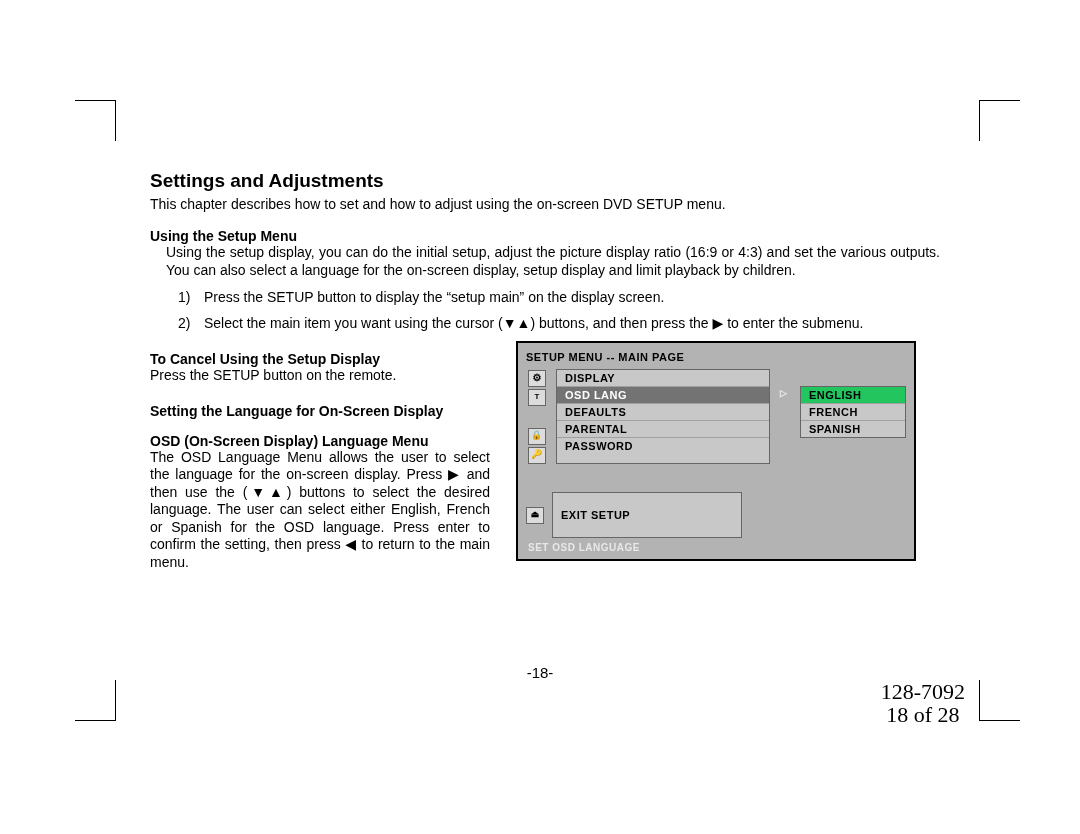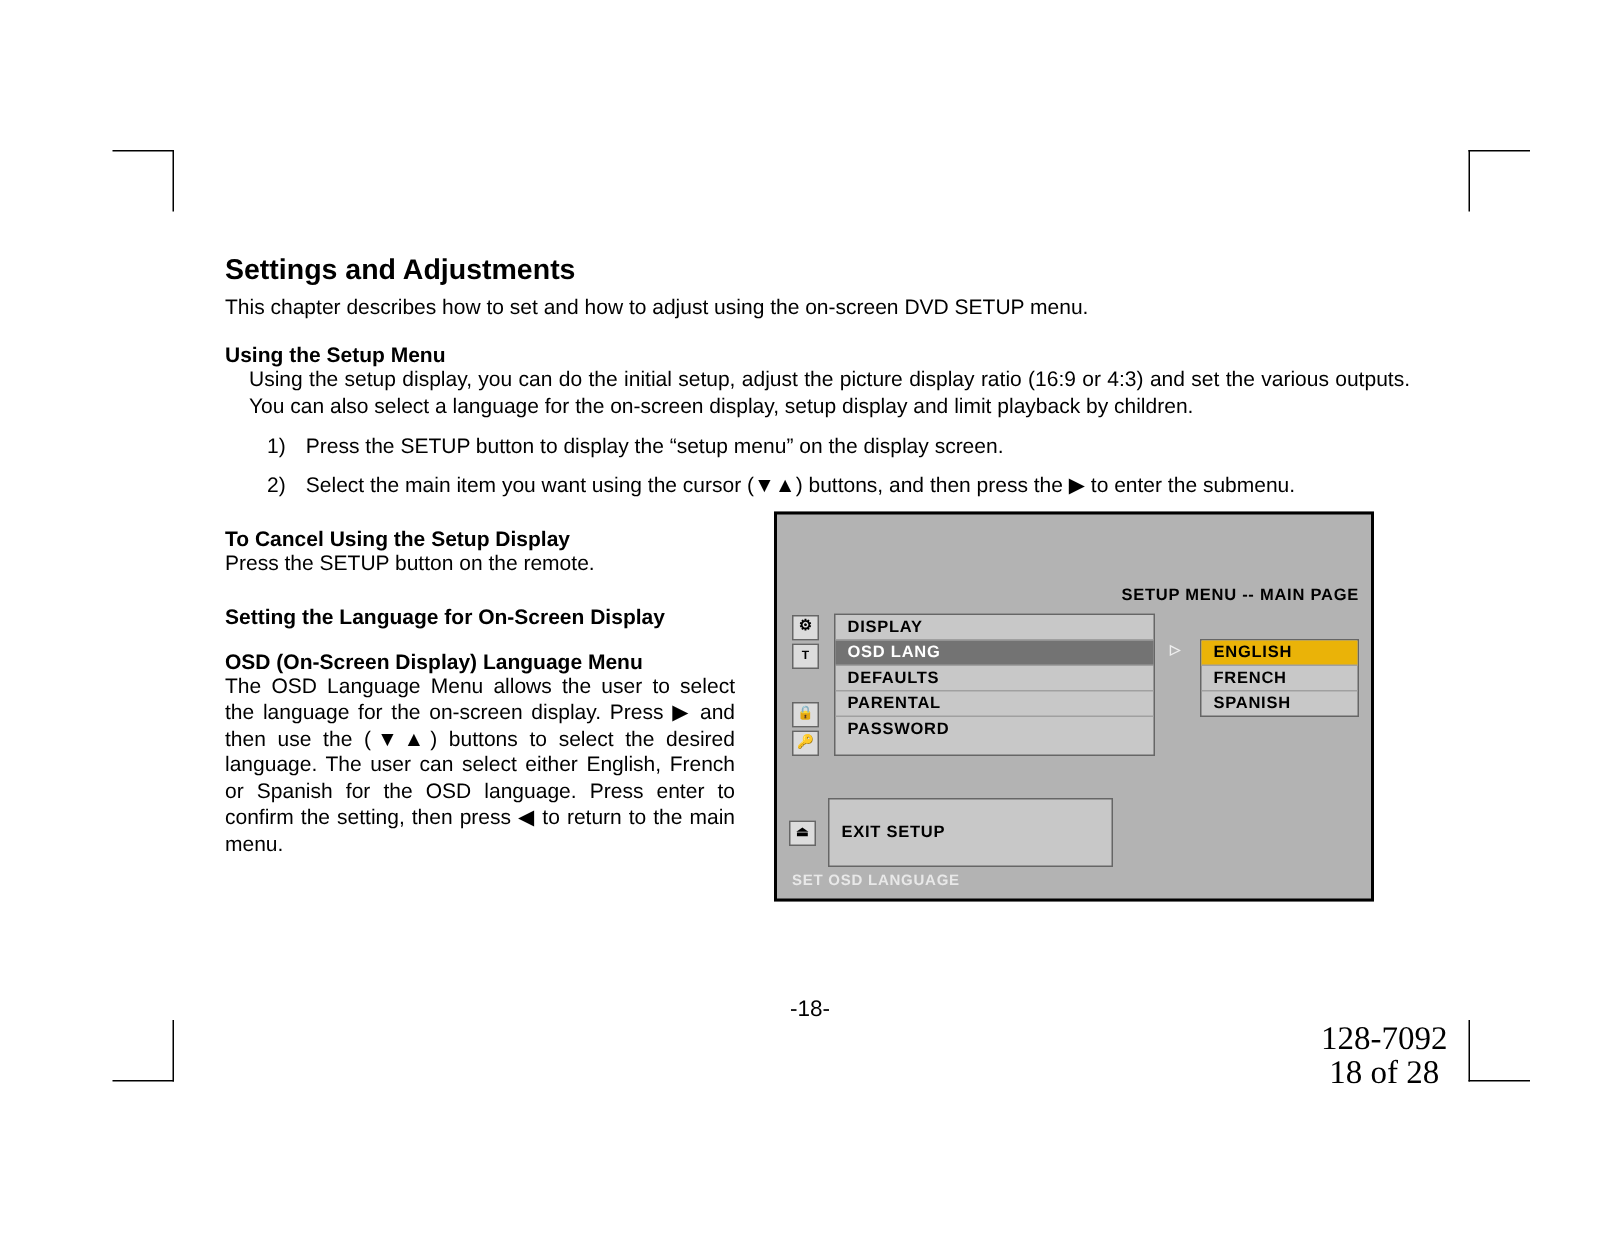--- a/index.html
+++ b/index.html
@@ -68,25 +68,24 @@
 
   .osd {
     border: 2px solid #000;
     background: #b3b3b3;
     padding: 6px 8px 6px 8px;
     font-family: Arial, sans-serif;
     font-size: 11px;
     font-weight: bold;
   }
   .osd-title {
-    text-align: right;
+    text-align: left;
     color: #000;
     padding: 2px 0 6px 0;
     letter-spacing: 0.5px;
-    margin-top: 40px;
   }
   .osd-body {
     display: flex;
     gap: 8px;
   }
   .osd-icons {
     width: 22px;
     display: flex;
     flex-direction: column;
     align-items: center;
@@ -127,21 +126,21 @@
     color:#eee;
   }
   .osd-sub {
     width: 104px;
     border: 1px solid #666;
     background: #c8c8c8;
     align-self: flex-start;
     margin-top: 17px;
   }
   .osd-sub .osd-item { text-align:left; }
-  .osd-sub .osd-item.sel { background:#eab308; color:#000; }
+  .osd-sub .osd-item.sel { background:#22c55e; color:#000; }
   .osd-exit-row {
     display:flex;
     align-items:center;
     margin-top: 28px;
     gap:8px;
   }
   .osd-exit {
     border: 1px solid #666;
     background: #c8c8c8;
     padding: 16px 8px;
@@ -184,21 +183,21 @@
 
 <div class="page">
   <h1>Settings and Adjustments</h1>
   <div class="intro">This chapter describes how to set and how to adjust using the on-screen DVD SETUP menu.</div>
 
   <div class="sub">Using the Setup Menu</div>
   <div class="body indent1">Using the setup display, you can do the initial setup, adjust the picture display ratio (16:9 or 4:3) and set the various outputs.  You can also select a language for the on-screen display, setup display and limit playback by children.</div>
 
   <div class="listrow">
     <span class="listnum">1)</span>
-    <span>Press the SETUP button to display the “setup menu” on the display screen.</span>
+    <span>Press the SETUP button to display the “setup main” on the display screen.</span>
   </div>
   <div class="listrow">
     <span class="listnum">2)</span>
     <span>Select the main item you want using the cursor (</span><span class="tri"><span>▼</span><span>▲</span></span><span>) buttons, and then press the </span><span class="tri">▶</span><span> to enter the submenu.</span>
   </div>
 
   <div class="cols">
     <div class="leftcol">
       <div class="sub">To Cancel Using the Setup Display</div>
       <div class="body">Press the SETUP button on the remote.</div>

